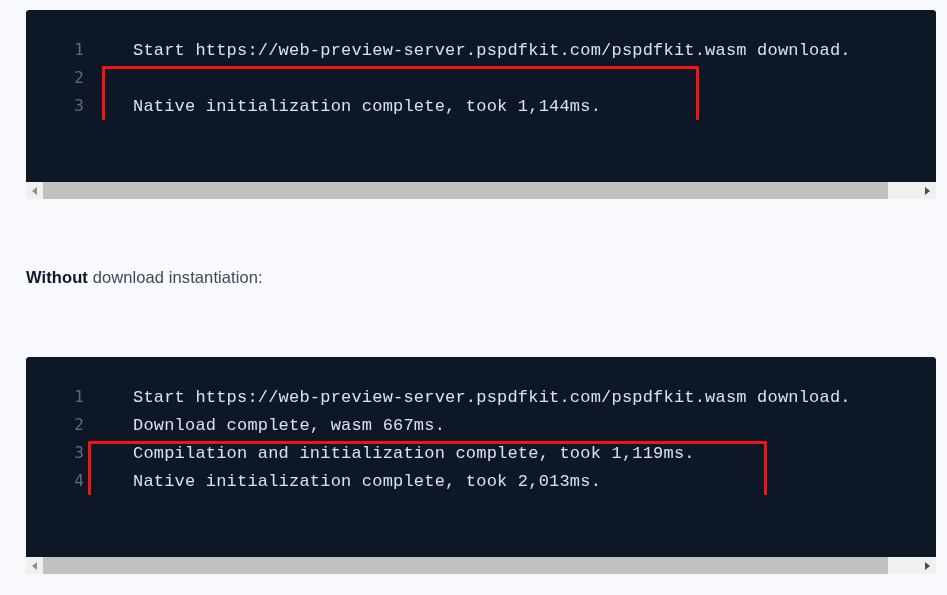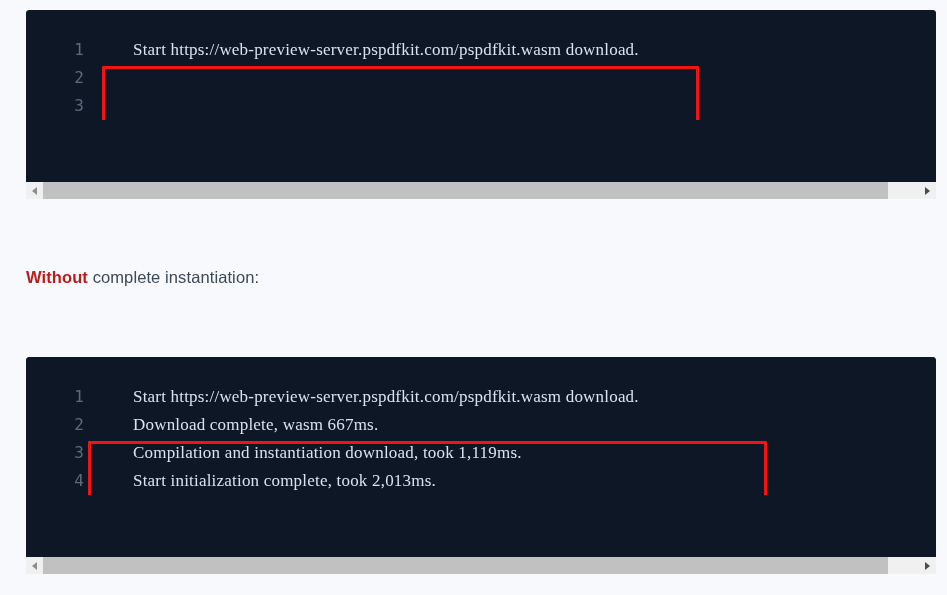--- a/index.html
+++ b/index.html
@@ -51,21 +51,21 @@
     text-align: right;
     padding-right: 0;
     font-family: "DejaVu Sans Mono", monospace;
     font-size: 16px;
     color: #5d6b7d;
     user-select: none;
   }
 
   .code-text {
     padding-left: 49px;
-    font-family: Liberation Serif, serif;
+    font-family: Liberation Mono, monospace;
     font-size: 17px;
     color: #d7e3ef;
     letter-spacing: 0.2px;
     white-space: pre;
   }
 
   
   .redbox {
     position: absolute;
     border: 3px solid #f41212;
@@ -116,21 +116,21 @@
   }
 
   
   .caption {
     position: absolute;
     left: 26px;
     font-size: 16.5px;
     color: #3d4957;
     letter-spacing: 0.1px;
   }
-  .caption b { font-weight: bold; color: #b91c1c; }
+  .caption b { font-weight: bold; color: #0f172a; }
 
   
   #block1      { top: 10px; height: 172px; }
   #scroll1     { top: 182px; }
   #caption1    { top: 268px; }
   #block2      { top: 357px; height: 200px; }
   #scroll2     { top: 557px; }
 </style>
 </head>
 <body>
@@ -142,59 +142,60 @@
 
       <div class="code-line">
         <span class="ln">1</span>
         <span class="code-text">Start https://web-preview-server.pspdfkit.com/pspdfkit.wasm download.</span>
       </div>
       <div class="code-line">
         <span class="ln">2</span>
       </div>
       <div class="code-line">
         <span class="ln">3</span>
+        <span class="code-text">Native initialization complete, took 1,144ms.</span>
       </div>
 
       <div class="redbox" style="left:76px; top:56px; width:597px; height:67px;"></div>
 
     </div>
   </div>
 
   <div class="hscroll" id="scroll1">
     <div class="btn">
       <span class="arrow left"></span>
     </div>
     <div class="track">
       <div class="thumb" style="left:0%; width:96.5%;"></div>
     </div>
     <div class="btn">
       <span class="arrow right"></span>
     </div>
   </div>
 
-  <div class="caption" id="caption1"><b>Without</b><span> complete instantiation:</span></div>
+  <div class="caption" id="caption1"><b>Without</b><span> download instantiation:</span></div>
 
   <div class="code-block" id="block2">
     <div class="code-body">
 
       <div class="code-line">
         <span class="ln">1</span>
         <span class="code-text">Start https://web-preview-server.pspdfkit.com/pspdfkit.wasm download.</span>
       </div>
       <div class="code-line">
         <span class="ln">2</span>
         <span class="code-text">Download complete, wasm 667ms.</span>
       </div>
       <div class="code-line">
         <span class="ln">3</span>
-        <span class="code-text">Compilation and instantiation download, took 1,119ms.</span>
+        <span class="code-text">Compilation and initialization complete, took 1,119ms.</span>
       </div>
       <div class="code-line">
         <span class="ln">4</span>
-        <span class="code-text">Start initialization complete, took 2,013ms.</span>
+        <span class="code-text">Native initialization complete, took 2,013ms.</span>
       </div>
 
       <div class="redbox" style="left:62px; top:84px; width:679px; height:65px;"></div>
 
     </div>
   </div>
 
   <div class="hscroll" id="scroll2">
     <div class="btn">
       <span class="arrow left"></span>

